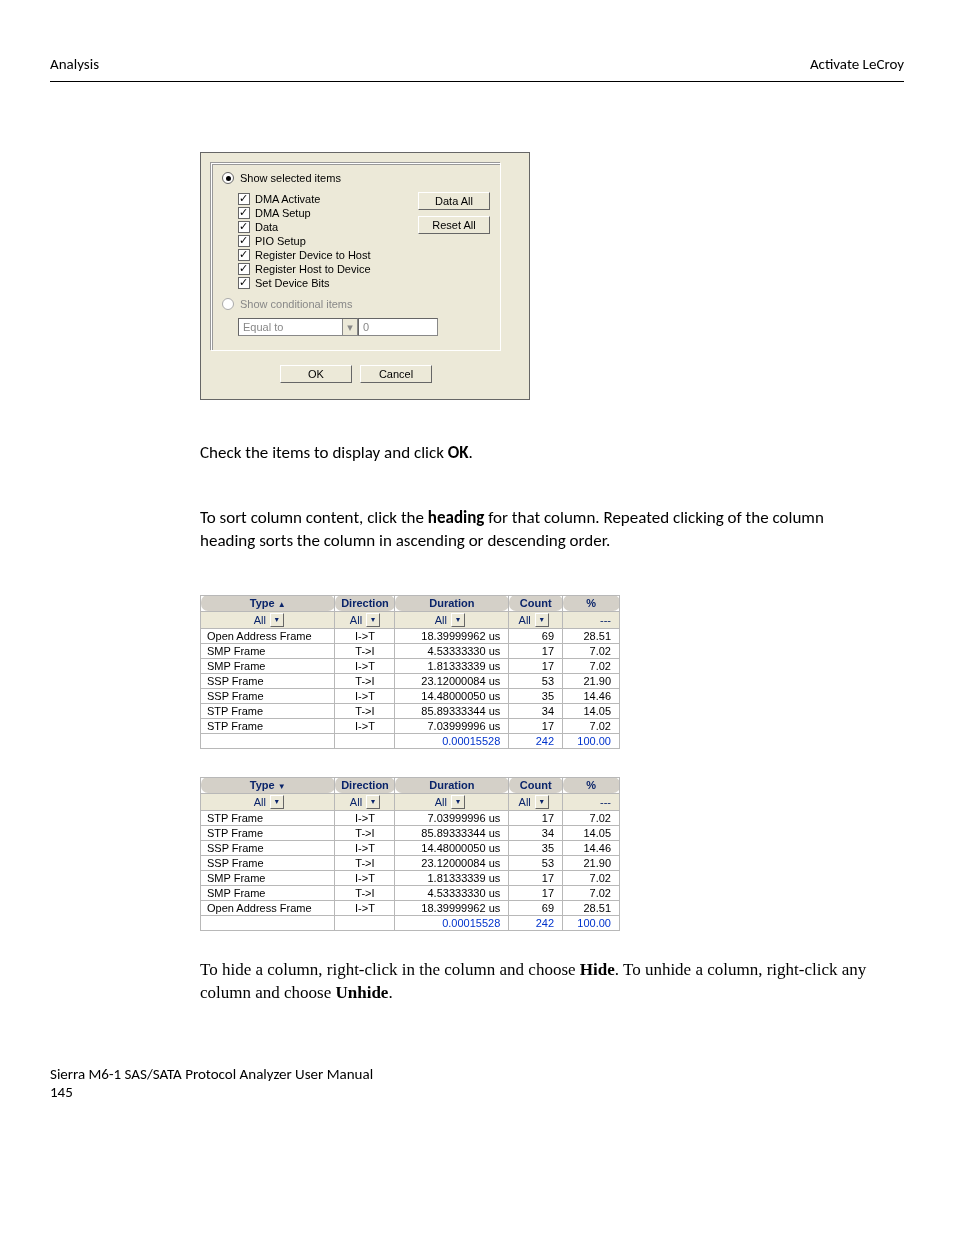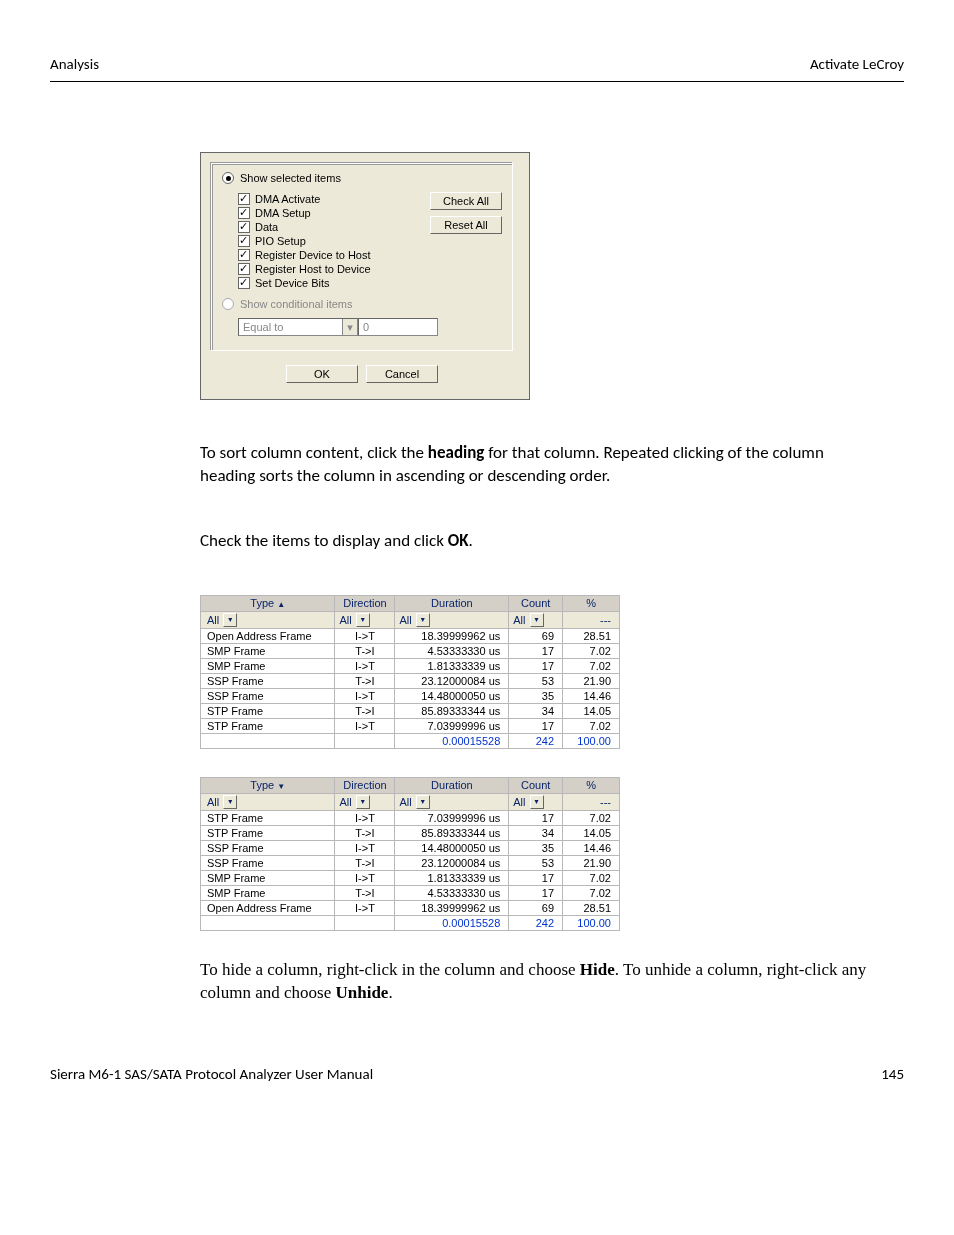--- a/index.html
+++ b/index.html
@@ -49,21 +49,21 @@
     border-right-color: #666;
     border-bottom-color: #666;
     width: 16px;
     height: 15px;
     line-height: 12px;
     text-align: center;
     font-weight: bold;
     font-size: 11px;
   }
   .dlg-body {
-    padding: 10px 16px 16px 10px;
+    padding: 10px 28px 16px 10px;
   }
   .groupbox {
     border: 1px solid #fff;
     box-shadow: inset 1px 1px 0 #999, -1px -1px 0 #999;
     padding: 8px 10px 14px 10px;
   }
   .radio-row, .cond-row {
     display: flex;
     align-items: center;
     gap: 6px;
@@ -139,54 +139,55 @@
     width: 420px;
     margin-bottom: 28px;
   }
   .datatable th, .datatable td {
     border: 1px solid #b8b8b8;
     padding: 1px 4px;
   }
   .datatable thead th {
     background: #d4d0c8;
     color: #0a246a;
-    font-weight: normal;
+    font-weight: bold;
     text-align: center;
     position: relative;
     height: 16px;
+    border-radius: 7px;
   }
   .sort-ind { font-size: 8px; margin-left: 3px; }
   .filter-row td {
     background: #ece9d8;
     color: #0a246a;
     text-align: center;
     height: 16px;
   }
   .filter-cell {
-    display:flex; align-items:center; gap:4px;
+    display:flex; align-items:center; justify-content:center; gap:4px;
   }
   .filter-dd {
     width:14px; height:14px;
     border:1px solid #666;
     border-top-color:#fff; border-left-color:#fff;
     background:#ece9d8; display:inline-flex;
     align-items:center; justify-content:center;
     font-size:8px;
   }
   .datatable tbody td { text-align:center; }
   .datatable tbody td:first-child { text-align:left; padding-left:6px; }
   .datatable tbody td:nth-child(4),
   .datatable tbody td:nth-child(5) { text-align:right; padding-right:8px; }
   .datatable tbody td:nth-child(3) { text-align:right; padding-right:8px; }
   .totals td { color:#0033cc; }
   .totals td:last-child { }
 
   .footer {
     display:flex; justify-content:space-between;
-    font-size:15px; margin-top:60px;
+    font-size:15px; margin-top:60px;flex-direction:column;
   }
 </style>
 </head>
 <body>
 
 <div class="page">
 
   <div class="header">
     <span>Analysis</span>
     <span>Activate LeCroy</span>
@@ -226,21 +227,21 @@
               <div class="chk-row">
                   <span class="chk checked"></span>
                   <span>Register Host to Device</span>
                 </div>
               <div class="chk-row">
                   <span class="chk checked"></span>
                   <span>Set Device Bits</span>
                 </div>
             </div>
             <div class="side-btns">
-              <div class="win-btn small-btn">Check All</div>
+              <div class="win-btn small-btn">Data All</div>
               <div class="win-btn small-btn">Reset All</div>
             </div>
           </div>
           <div class="cond-row">
             <span class="radio disabled"></span>
             <span>Show conditional items</span>
           </div>
           <div class="cond-input-row">
             <div class="combo">
               <span>Equal to</span>
@@ -250,25 +251,25 @@
           </div>
         </div>
         <div class="dlg-actions">
           <div class="win-btn">OK</div>
           <div class="win-btn">Cancel</div>
         </div>
       </div>
     </div>
 
     <p class="para">
+      <span>Check the items to display and click </span><b>OK</b><span>.</span>
+    </p>
+
+    <p class="para">
       <span>To sort column content, click the </span><b>heading</b><span> for that column. Repeated clicking of the column heading sorts the column in ascending or descending order.</span>
-    </p>
-
-    <p class="para">
-      <span>Check the items to display and click </span><b>OK</b><span>.</span>
     </p>
 
     <table class="datatable">
       <colgroup>
           <col style="width:130px">
           <col style="width:58px">
           <col style="width:110px">
           <col style="width:52px">
           <col style="width:55px">
         </colgroup>

